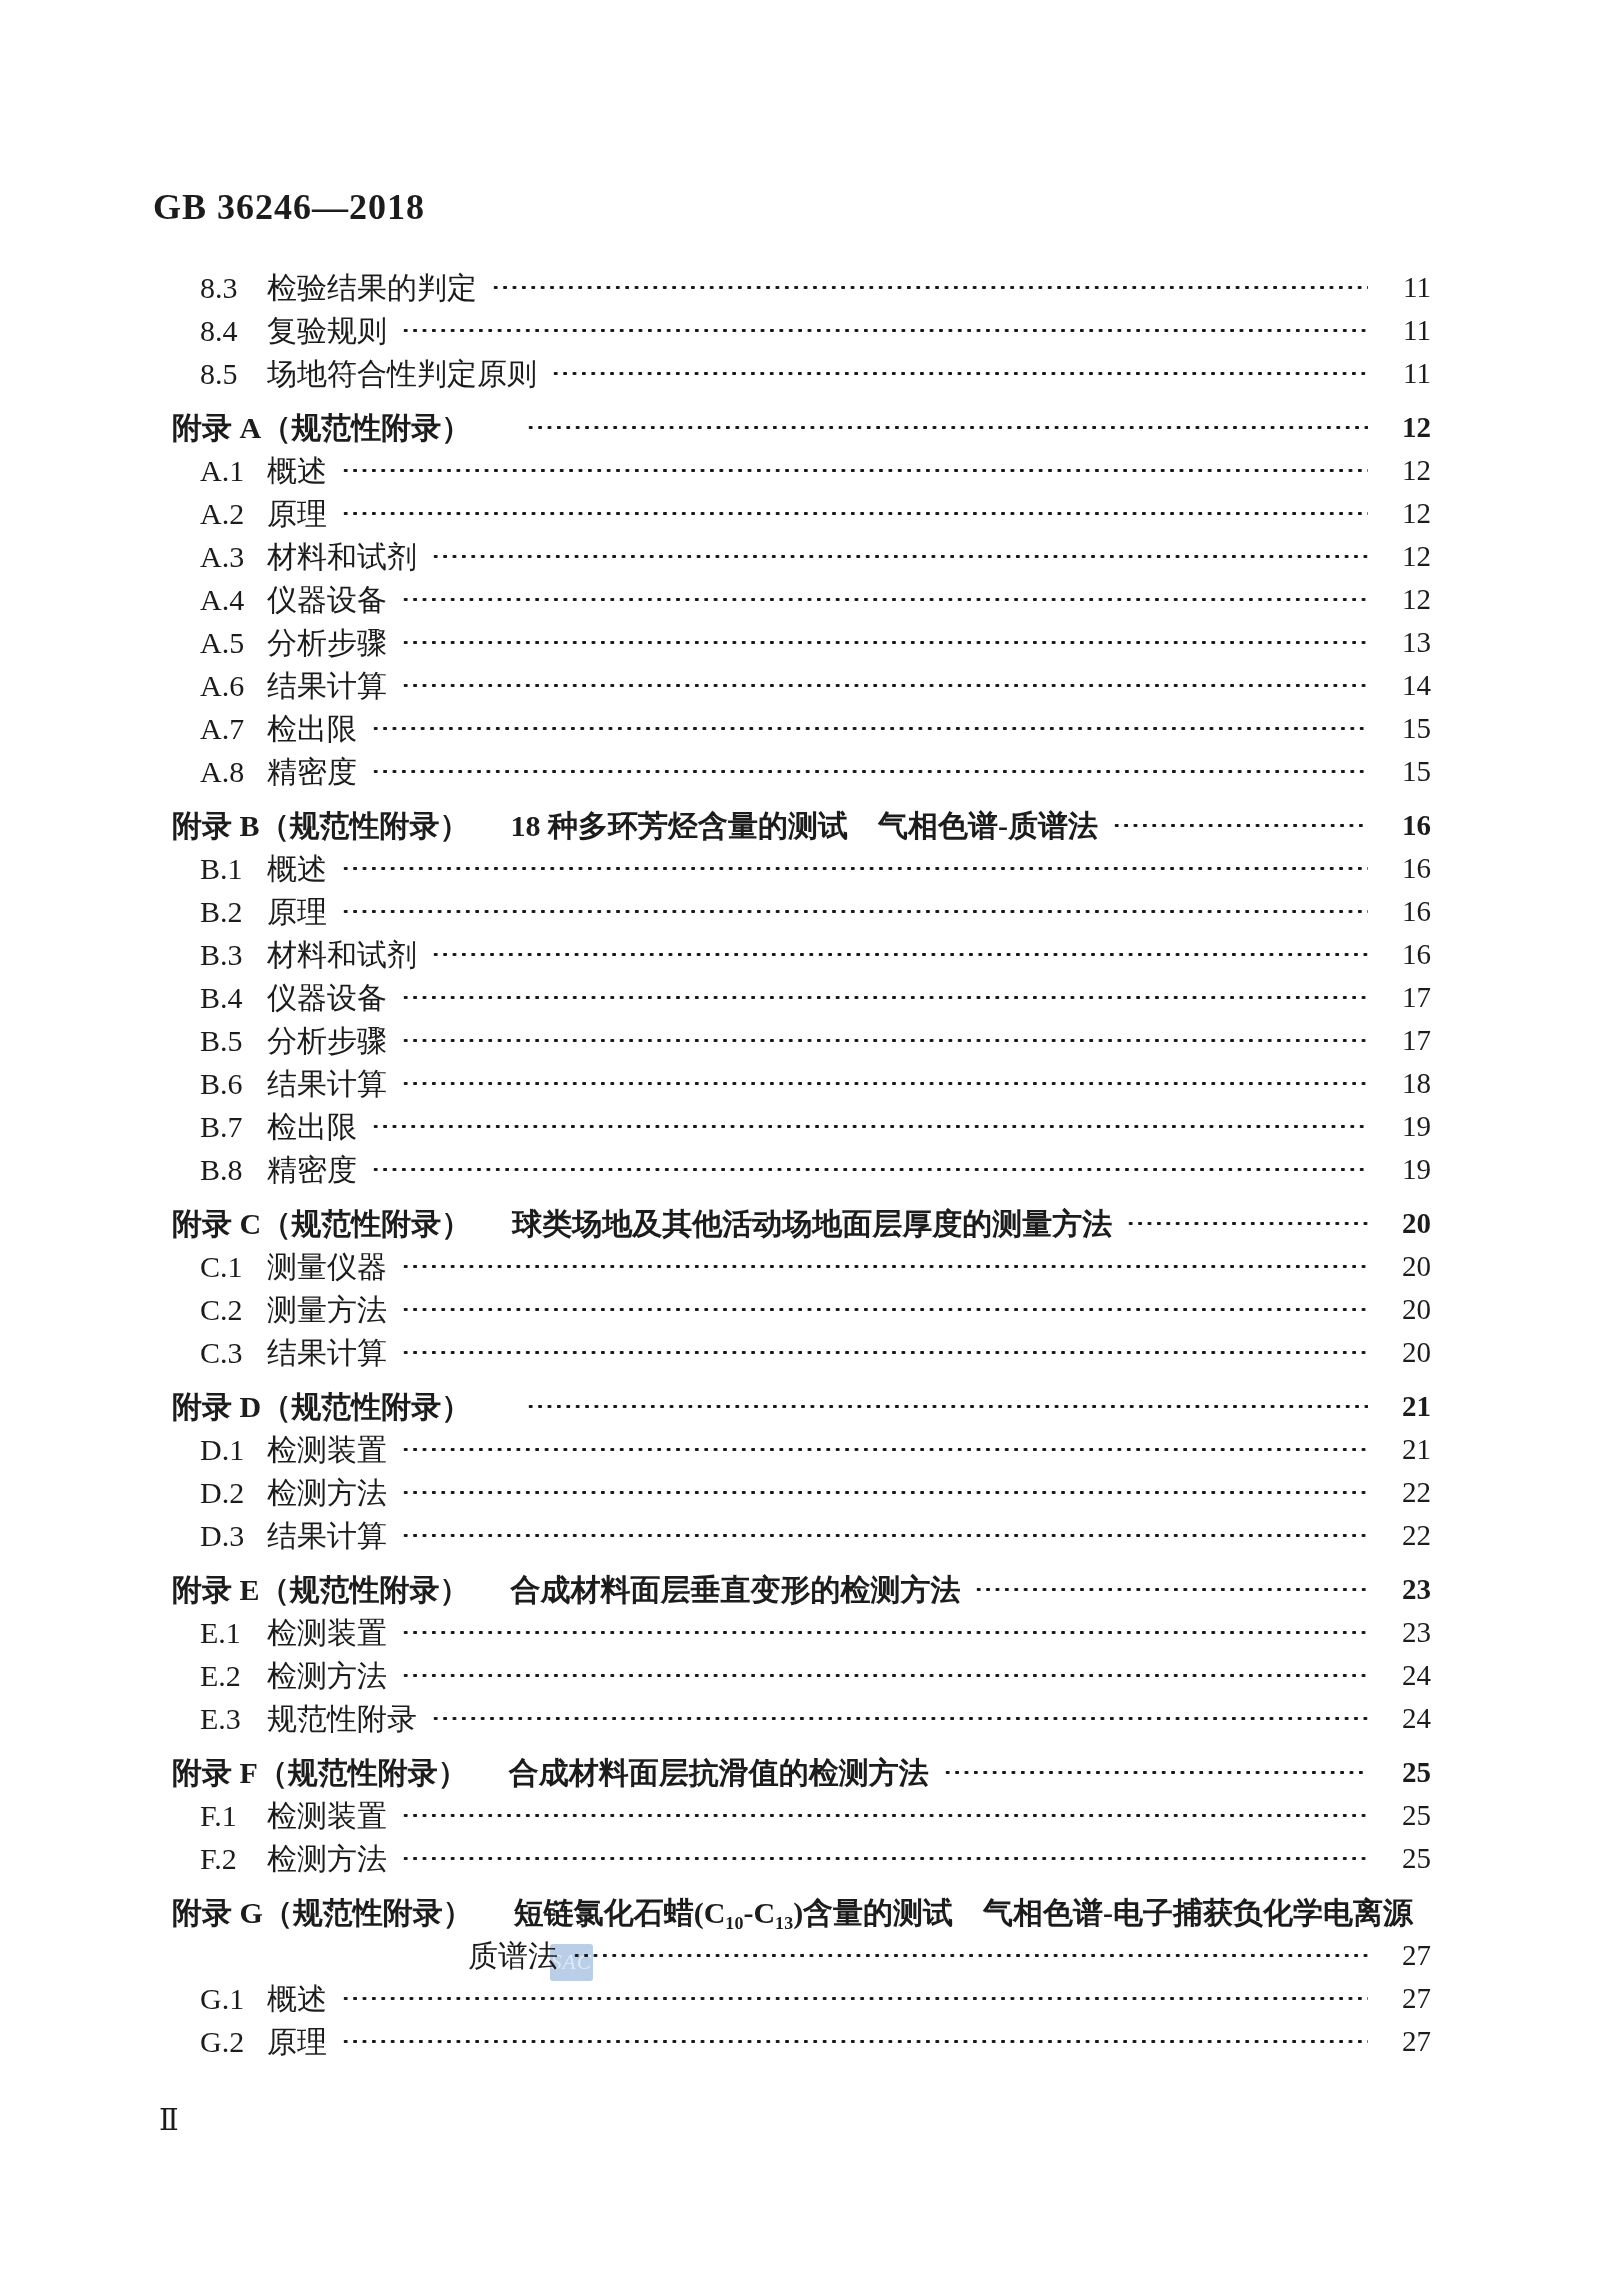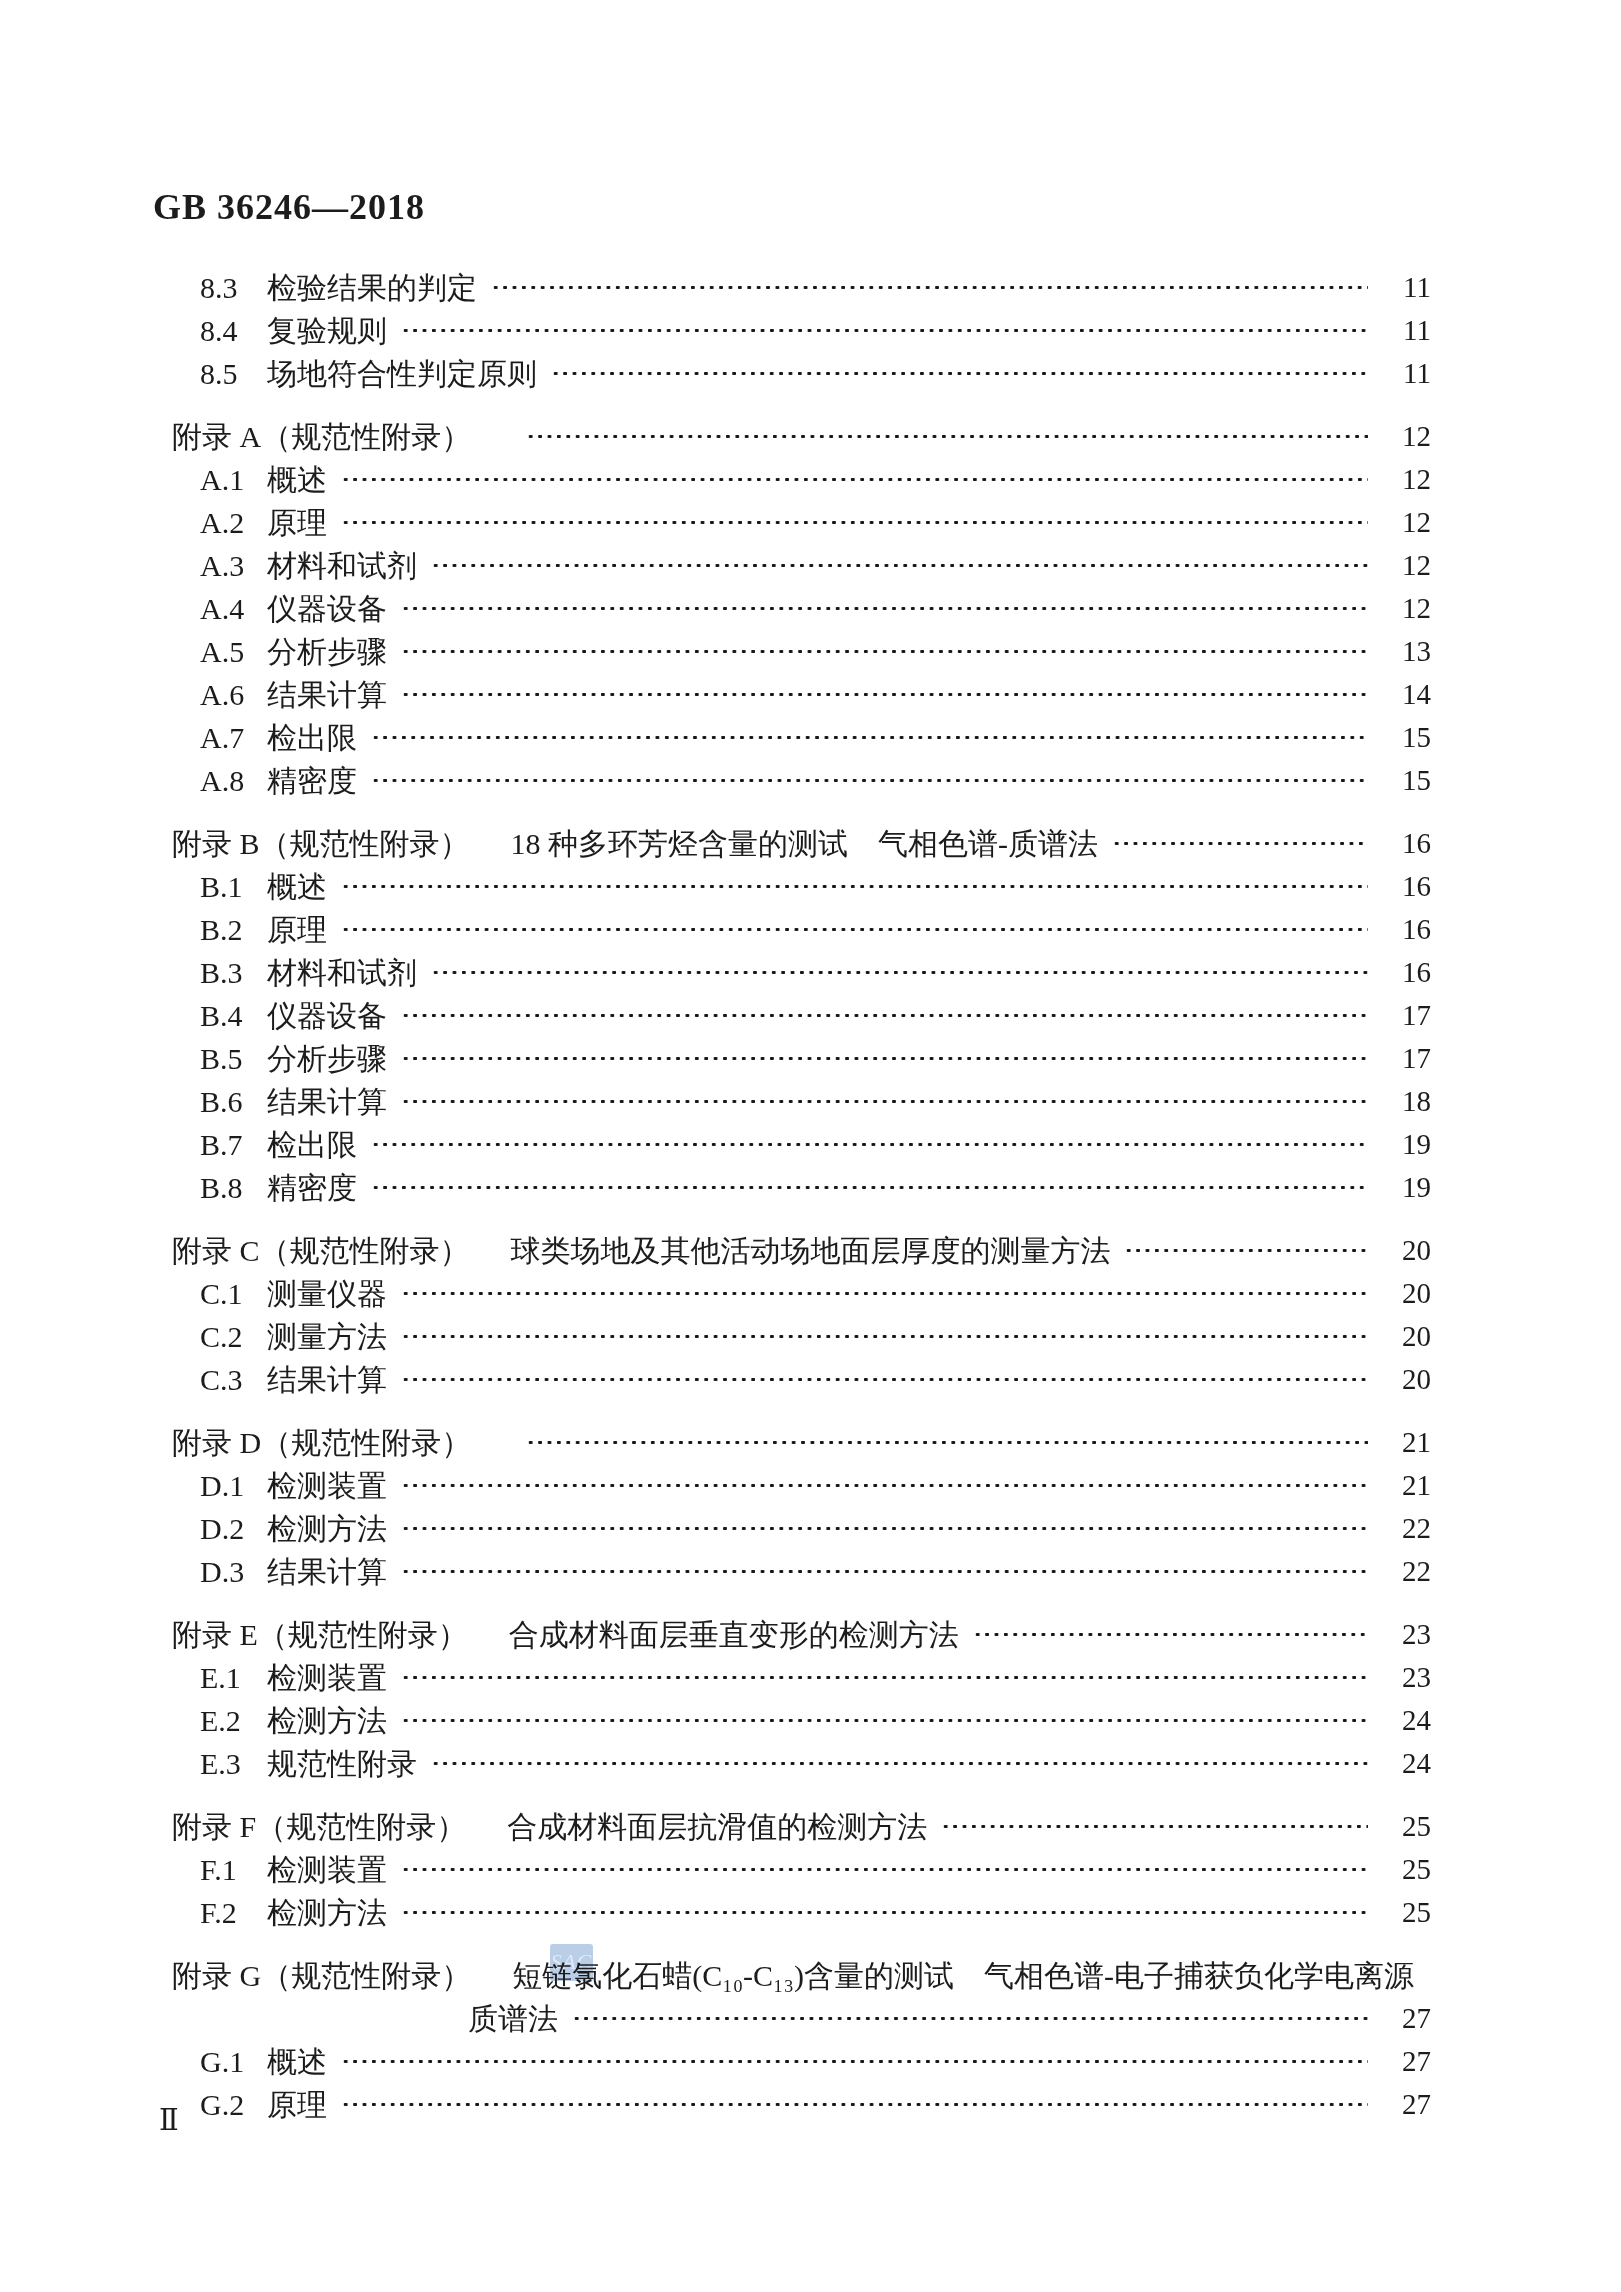--- a/index.html
+++ b/index.html
@@ -32,21 +32,21 @@
     z-index: 1;
   }
   .toc-row {
     display: flex;
     align-items: center;
     height: 43px;
     line-height: 43px;
     font-size: 30px;
     white-space: nowrap;
   }
-  .toc-row.chapter { margin-top: 20px; }
+  .toc-row.chapter { margin-top: 11px; font-weight: bold; }
   .toc-row.sub { padding-left: 28px; justify-content: center; }
   .sub .toc-num { width: 67px; flex: none; }
   .chapter .toc-num { margin-right: 41px; flex: none; }
   .cont { padding-left: 296px; }
   .toc-label { flex: none; }
   .toc-dots {
     flex: 1 1 auto;
     height: 43px;
     margin: 0 11.8px 0 13.7px;
     background-image: radial-gradient(circle, #161616 1.7px, transparent 2px);

